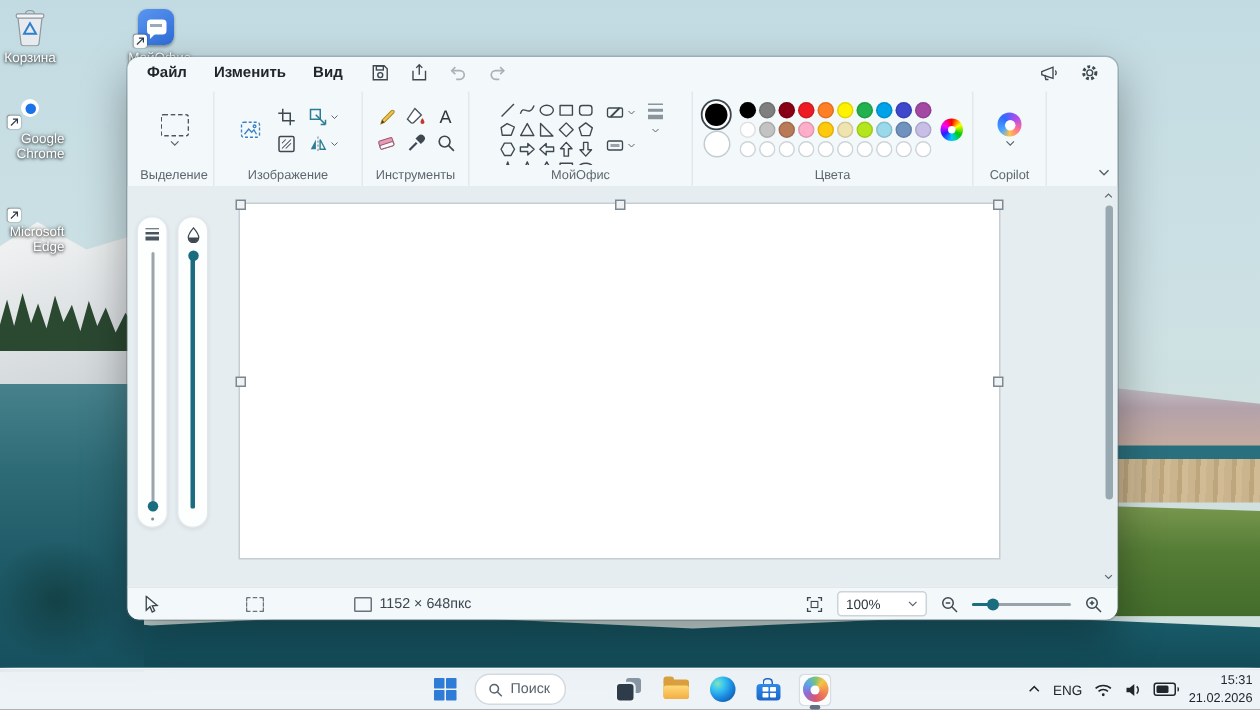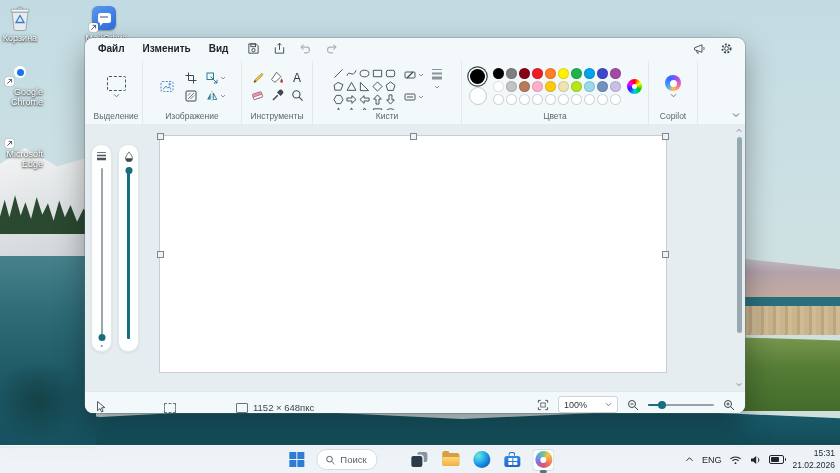--- a/index.html
+++ b/index.html
@@ -112,21 +112,21 @@
     border-radius:10px;box-shadow:0 1px 3px rgba(0,0,0,.08);display:flex;flex-direction:column;align-items:center;padding-top:6px;box-sizing:border-box;}
   .sp1{left:6px;} .sp2{left:33px;}
   .vtrack{position:relative;flex:1;width:2px;background:#9aa5ac;border-radius:1px;margin:7px 0 12px;}
   .vtrack.teal{width:2.5px;background:#1a6d7e;}
   .vthumb{position:absolute;left:50%;transform:translateX(-50%);width:7px;height:7px;border-radius:50%;background:#1a6d7e;}
   .enddot{position:absolute;left:50%;transform:translateX(-50%);bottom:-8px;width:2.5px;height:2.5px;border-radius:50%;background:#7d8press890;background:#7d8890;}
   .vscroll{position:absolute;right:1px;top:2px;bottom:2px;width:10px;display:block;}
   .vs-arrow{position:absolute;left:2px;width:6px;}
   .vs-thumb{position:absolute;left:2.5px;top:11px;width:5px;height:196px;border-radius:3px;background:#98a8b1;}
   
-  .statusbar{height:21px;flex:0 0 21px;display:flex;align-items:flex-end;background:#f3f8fa;
+  .statusbar{height:21px;flex:0 0 21px;display:flex;align-items:center;background:#f3f8fa;
     border-top:1px solid #e1e7ea;padding:0 10px;font-size:9.5px;color:#3c474f;}
   .sb-ico{display:flex;align-items:center;justify-content:center;}
   .dash-sq{width:10px;height:8px;border:1px dashed #6a747c;border-radius:1px;}
   .size-sq{width:10px;height:8px;border:1px solid #6a747c;border-radius:1px;}
   .sb-right{margin-left:auto;display:flex;align-items:center;gap:9px;}
   .zoombox{width:48px;height:15px;border:1px solid #ccd4da;border-radius:3px;background:#fff;
     display:flex;align-items:center;justify-content:space-between;padding:0 5px;font-size:9px;color:#2c363d;}
   .zslider{position:relative;width:66px;height:10px;}
   .zslider .zt{position:absolute;top:4.5px;left:0;right:0;height:1.6px;background:#97a2aa;border-radius:1px;}
   .zslider .zf{position:absolute;top:4.5px;left:0;width:13px;height:1.6px;background:#1a6d7e;border-radius:1px;}
@@ -515,21 +515,21 @@
                     <path d="M1 6.5 H11" stroke-width="2"></path>
                     <path d="M1 11 H11" stroke-width="3"></path>
                   </svg>
               </span>
               <svg class="chev" width="6" height="4" viewBox="0 0 8 6">
                   <path d="M1 1.5 L4 4.5 L7 1.5" stroke="#5a656d" fill="none"></path>
                 </svg>
             </div>
           </div>
         </div>
-        <span class="rlabel">Кисти</span>
+        <span class="rlabel">МойОфис</span>
       </div>
 
       <div class="rsec" style="width:180px;">
         <div class="rbody">
           <div class="colors-body">
             <div class="bigswatches">
               <span class="bigswatch selected" style="background: rgb(0, 0, 0);"></span>
               <span class="bigswatch white" style="background: rgb(255, 255, 255);"></span>
             </div>
             <div class="pal-grid">

